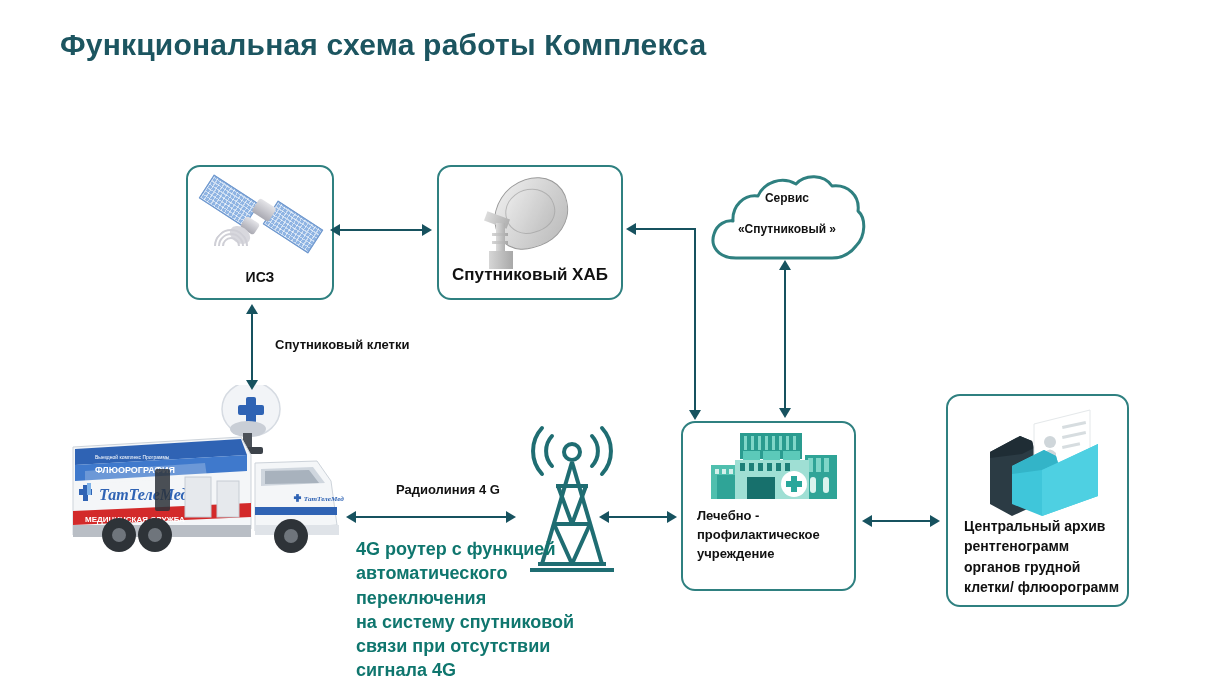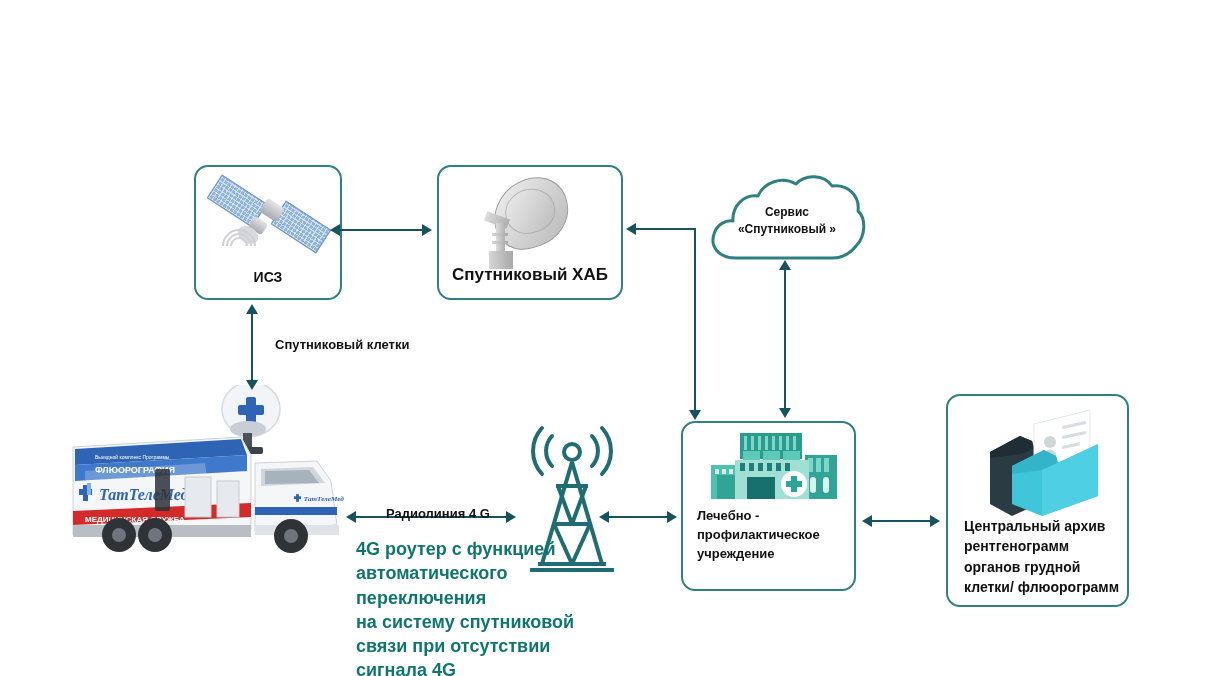--- a/index.html
+++ b/index.html
@@ -68,22 +68,23 @@
 
   
   .hb{position:absolute;}
   .win{position:absolute;background:#0f5e63;}
 </style>
 </head>
 <body>
 
 <div id="stage">
 
-
-  <div class="node" style="left:194px;top:165px;width:148px;height:135px;">
+  <div class="page-title">Функциональная схема работы Комплекса</div>
+
+  <div class="node" style="left:186px;top:165px;width:148px;height:135px;">
     <div class="icon" style="left:8px;top:8px;width:132px;height:90px;">
       <div class="sat-panel" style="left:6px;top:12px;width:52px;height:26px;transform:rotate(33deg);"></div>
       <div class="sat-panel" style="left:70px;top:38px;width:52px;height:26px;transform:rotate(33deg);"></div>
       <div class="sat-body" style="left:58px;top:27px;width:20px;height:16px;transform:rotate(33deg);"></div>
       <div class="sat-body" style="left:46px;top:44px;width:16px;height:13px;transform:rotate(33deg);"></div>
       <div class="sat-dish" style="left:33px;top:52px;width:22px;height:16px;transform:rotate(33deg);"></div>
       <div class="wave" style="left:26px;top:62px;width:14px;height:14px;transform:rotate(135deg);"></div>
       <div class="wave" style="left:22px;top:58px;width:22px;height:22px;transform:rotate(135deg);"></div>
       <div class="wave" style="left:18px;top:54px;width:30px;height:30px;transform:rotate(135deg);"></div>
     </div>
@@ -102,21 +103,21 @@
     </div>
     <div class="node-label" style="bottom:13px;font-size:17px;">Спутниковый ХАБ</div>
   </div>
 
   <div class="cloud-wrap" style="left:706px;top:166px;width:162px;height:108px;">
     <svg width="162" height="108" viewBox="0 0 162 108" style="position:absolute;left:0;top:0;">
       <path d="M30,92 C12,92 4,80 8,68 C11,58 20,54 27,55 C26,40 38,28 52,30
                C58,16 76,10 90,18 C99,8 118,8 126,20 C142,18 154,30 152,45
                C160,52 160,70 150,80 C144,88 136,92 126,92 Z" fill="#ffffff" stroke="#2f8080" stroke-width="3" stroke-linejoin="round"></path>
     </svg>
-    <div class="cloud-text" style="top:38px;">Сервис</div>
+    <div class="cloud-text" style="top:24px;">Сервис</div>
     <div class="cloud-text" style="top:55px;">«Спутниковый   »</div>
   </div>
 
   <div class="node" style="left:681px;top:421px;width:175px;height:170px;">
     <div class="icon" style="left:26px;top:6px;width:130px;height:72px;">
 
       <div class="hb" style="left:2px;top:36px;width:30px;height:34px;background:#4fbfae;"></div>
       <div class="hb" style="left:8px;top:46px;width:18px;height:24px;background:#2fa497;"></div>
       <div class="win" style="left:6px;top:40px;width:4px;height:5px;background:#ffffff;opacity:.75;"></div>
       <div class="win" style="left:13px;top:40px;width:4px;height:5px;background:#ffffff;opacity:.75;"></div>
@@ -285,21 +286,21 @@
     <div class="ah ah-u" style="left:246px;top:304px;"></div>
     <div class="ah ah-d" style="left:246px;top:380px;"></div>
   </div>
   <div class="edge-label" style="left:275px;top:337px;">Спутниковый клетки</div>
 
   <div>
     <div class="hline" style="left:356px;top:516px;width:152px;"></div>
     <div class="ah ah-l" style="left:346px;top:511px;"></div>
     <div class="ah ah-r" style="left:506px;top:511px;"></div>
   </div>
-  <div class="edge-label" style="left:386px;top:482px;margin-top:24px;">Радиолиния 4   G</div>
+  <div class="edge-label" style="left:396px;top:482px;">Радиолиния 4   G</div>
 
   <div>
     <div class="hline" style="left:609px;top:516px;width:60px;"></div>
     <div class="ah ah-l" style="left:599px;top:511px;"></div>
     <div class="ah ah-r" style="left:667px;top:511px;"></div>
   </div>
 
   <div>
     <div class="hline" style="left:872px;top:520px;width:60px;"></div>
     <div class="ah ah-l" style="left:862px;top:515px;"></div>

